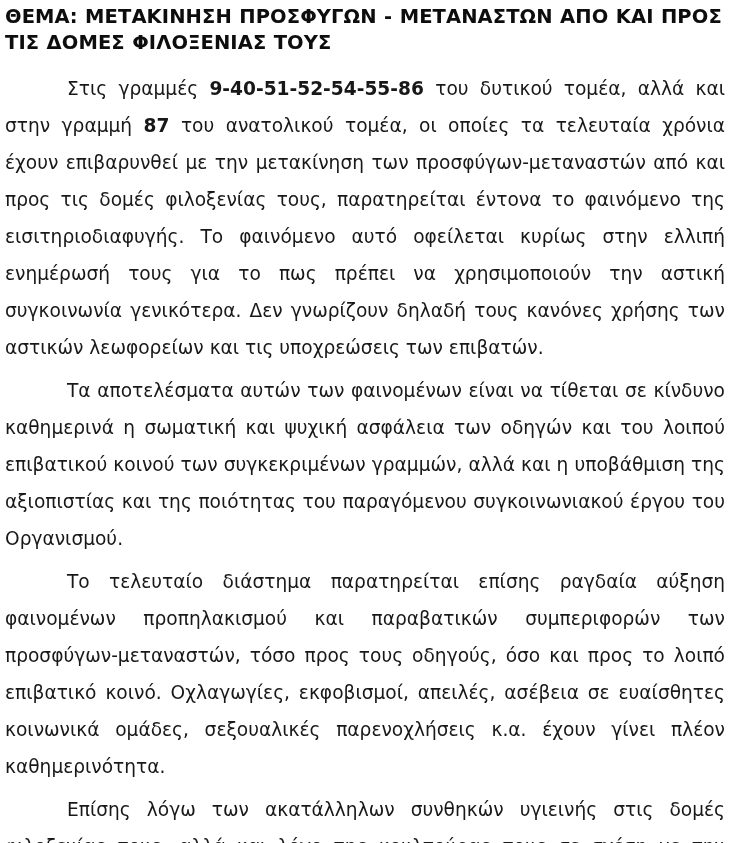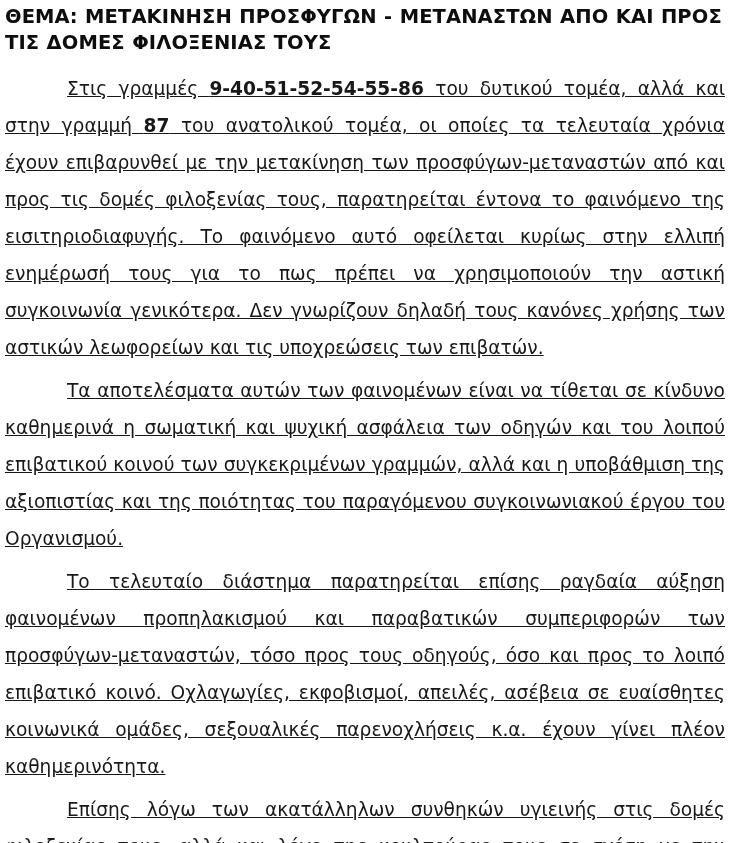--- a/index.html
+++ b/index.html
@@ -41,21 +41,20 @@
     text-align: justify;
     text-justify: inter-word;
     color: #181818;
     margin: 0;
   }
   .para {
     margin: 0 0 6px 0;
     text-indent: 62px;
     text-align: justify;
     text-justify: inter-word;
-    text-decoration: underline;
   }
   .para:last-child {
     margin-bottom: 0;
   }
   b, .bold {
     font-weight: 700;
   }
 </style>
 </head>
 <body>

